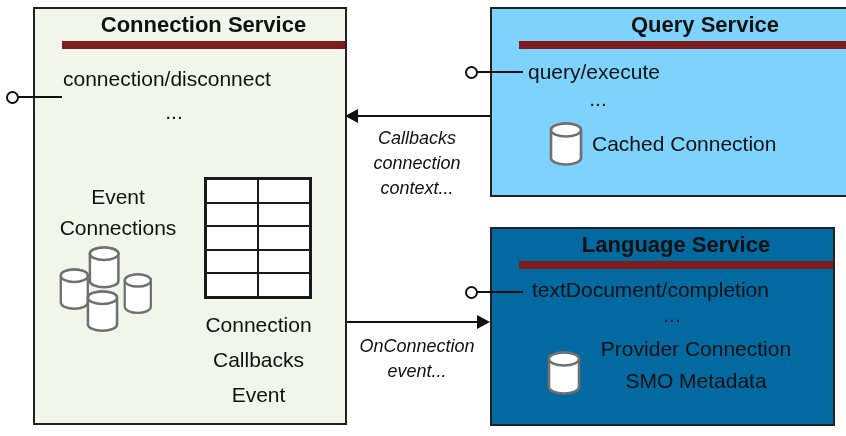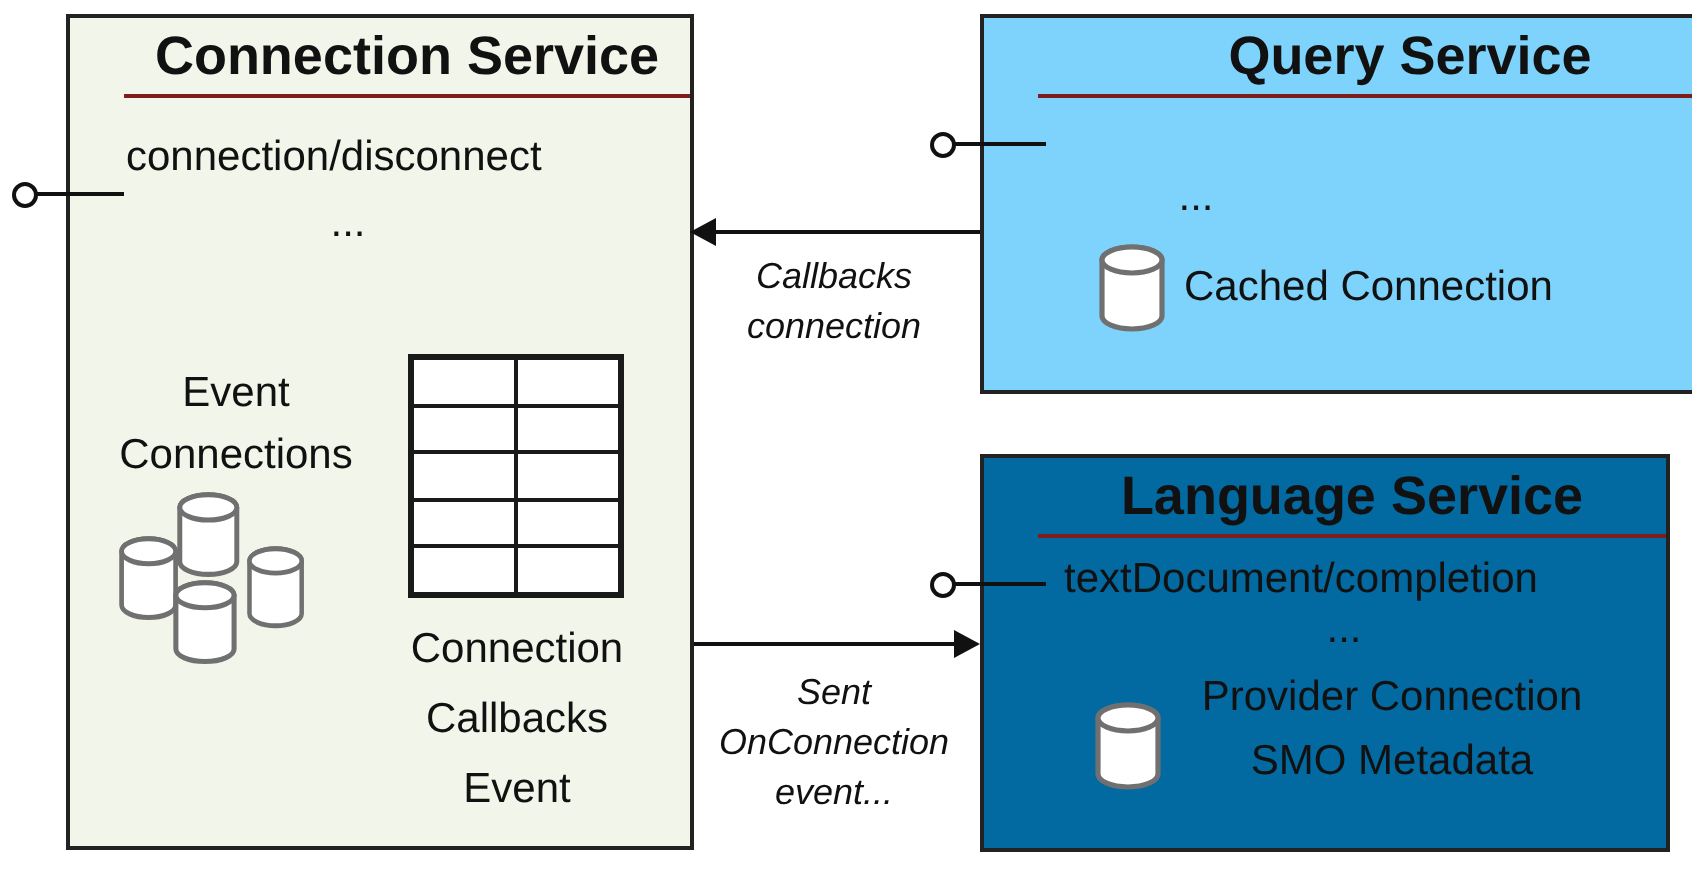--- a/index.html
+++ b/index.html
@@ -6,22 +6,22 @@
   .canvas{
     position:relative;width:846px;height:436px;background:#ffffff;
     font-family:"Liberation Sans","DejaVu Sans",sans-serif;color:#111;
     overflow:hidden;
   }
   .svc-box{position:absolute;border:2px solid #222;box-sizing:border-box;}
   .svc-box.conn{left:33px;top:7px;width:314px;height:418px;background:#f2f5ea;}
   .svc-box.query{left:490px;top:7px;width:403px;height:190px;background:#7dd3fc;}
   .svc-box.lang{left:490px;top:227px;width:345px;height:199px;background:#0369a1;}
   .svc-header{
-    height:40px;border-bottom:2px solid #7f1d1d;display:flex;align-items:center;
-    justify-content:center;font-weight:bold;font-size:27px;box-sizing:border-box;margin-left:27px;
+    height:40px;border-bottom:8px solid #7f1d1d;display:flex;align-items:center;
+    justify-content:center;font-weight:bold;font-size:22px;box-sizing:border-box;margin-left:27px;
   }
   .abs{position:absolute;}
   .method-block{font-size:21px;line-height:33px;white-space:nowrap;}
   .center{text-align:center;}
   .ellipsis-line{display:block;text-align:center;}
   .lbl{font-size:21px;}
   .conn-line{position:absolute;height:2px;background:#111;}
   .lollipop-circle{
     position:absolute;width:9px;height:9px;border:2px solid #111;
     border-radius:50%;background:#fff;
@@ -84,20 +84,21 @@
 
     <div class="abs lbl center" style="left:146px;top:298px;width:155px;line-height:35px;">
       <span style="display:block">Connection</span>
       <span style="display:block">Callbacks</span>
       <span style="display:block">Event</span>
     </div>
   </div>
 
   <div class="svc-box query">
     <div class="svc-header">Query Service</div>
+    <div class="abs lbl" style="left:36px;top:51px;white-space:nowrap;">query/execute</div>
     <div class="abs lbl center" style="left:36px;top:78px;width:140px;">...</div>
     <svg class="abs" style="left:57px;top:112px;" width="34" height="46" viewBox="0 0 34 46">
       <use href="#cyl"></use>
     </svg>
     <div class="abs lbl" style="left:100px;top:123px;white-space:nowrap;">Cached Connection</div>
   </div>
 
   <div class="svc-box lang">
     <div class="svc-header">Language Service</div>
     <div class="abs lbl" style="left:40px;top:49px;white-space:nowrap;">textDocument/completion</div>
@@ -118,23 +119,23 @@
   <div class="conn-line" style="left:477px;top:71px;width:46px;"></div>
 
   <div class="lollipop-circle" style="left:465px;top:286px;"></div>
   <div class="conn-line" style="left:477px;top:291px;width:46px;"></div>
 
   <div class="conn-line" style="left:357px;top:115px;width:133px;"></div>
   <div class="arrowhead left" style="left:345px;top:109px;"></div>
   <div class="abs annotation" style="left:342px;top:126px;">
     <span style="display:block">Callbacks</span>
     <span style="display:block">connection</span>
+    <span style="display:block">context...</span>
   </div>
 
   <div class="conn-line" style="left:347px;top:321px;width:131px;"></div>
   <div class="arrowhead right" style="left:477px;top:315px;"></div>
   <div class="abs annotation" style="left:342px;top:334px;">
-    <span style="display:block">Sent</span>
     <span style="display:block">OnConnection</span>
     <span style="display:block">event...</span>
   </div>
 
 </div>
 
 </body></html>

